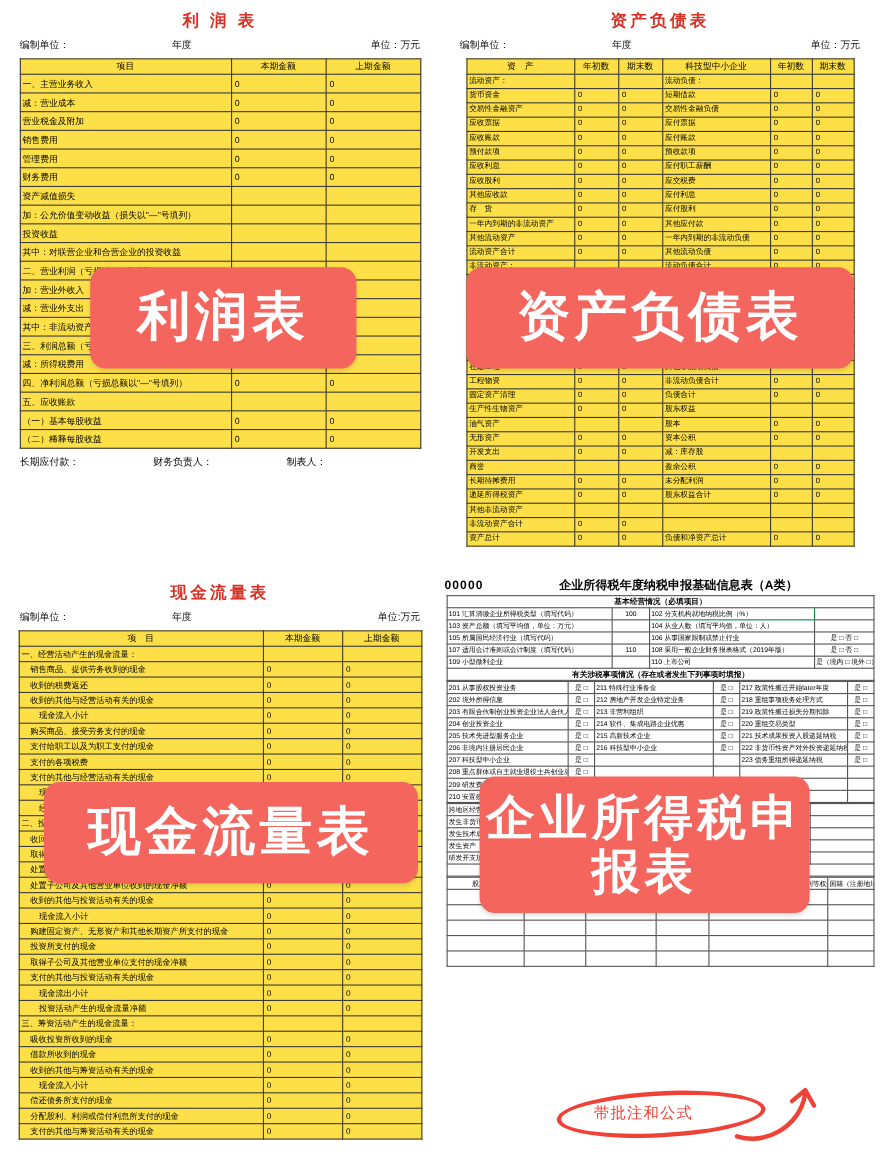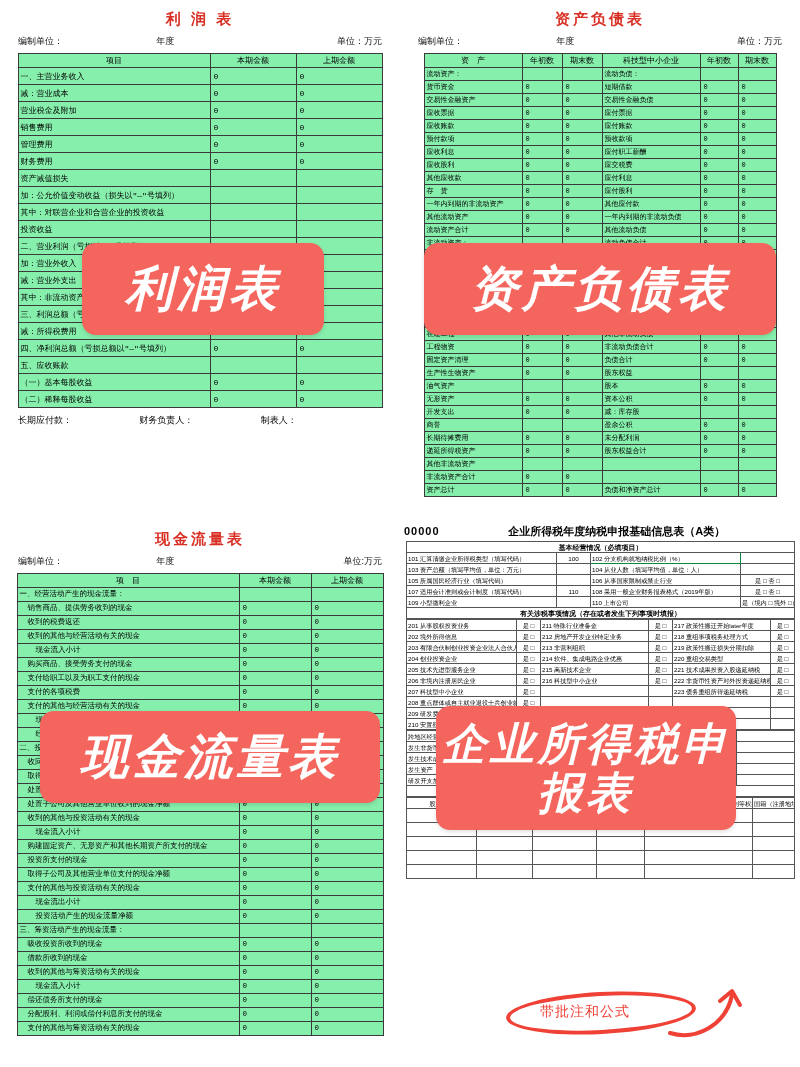--- a/index.html
+++ b/index.html
@@ -43,22 +43,21 @@
   }
   .meta-row .m1 { flex: 0 0 38%; }
   .meta-row .m2 { flex: 0 0 30%; }
   .meta-row .m3 { flex: 1; text-align: right; }
 
   table.sheet {
     border-collapse: collapse;
     table-layout: fixed;
     font-size: 8px;
     color: #000;
-    background: #86efac;
-    font-family: Liberation Mono, monospace;
+    background: #fde047;
   }
   table.sheet td, table.sheet th {
     border: 1px solid #3a3a3a;
     padding: 1px 2px;
     height: 13px;
     line-height: 11px;
     font-weight: normal;
     vertical-align: middle;
     white-space: nowrap;
     overflow: hidden;
@@ -133,21 +132,20 @@
     color: #ffffff;
     font-weight: bold;
     border-radius: 14px;
     display: flex;
     align-items: center;
     justify-content: center;
     text-align: center;
     letter-spacing: 4px;
     line-height: 1.12;
     box-shadow: 0 2px 4px rgba(0,0,0,0.12);
-    font-style: italic;
   }
   #stamp-income  { left: 82px;  top: 243px; width: 242px; height: 92px; font-size: 48px; }
   #stamp-balance { left: 424px; top: 243px; width: 352px; height: 92px; font-size: 48px; }
   #stamp-cash    { left: 40px;  top: 711px; width: 340px; height: 92px; font-size: 48px; }
   #stamp-tax     { left: 436px; top: 706px; width: 300px; height: 124px; font-size: 44px; }
 
   
   .annot-ellipse {
     position: absolute;
     left: 506px; top: 992px;
@@ -230,26 +228,26 @@
             <td>资产减值损失</td>
             <td class="num"></td>
             <td class="num"></td>
           </tr>
           <tr>
             <td>加：公允价值变动收益（损失以"—"号填列）</td>
             <td class="num"></td>
             <td class="num"></td>
           </tr>
           <tr>
+            <td>投资收益</td>
+            <td class="num"></td>
+            <td class="num"></td>
+          </tr>
+          <tr>
             <td>其中：对联营企业和合营企业的投资收益</td>
-            <td class="num"></td>
-            <td class="num"></td>
-          </tr>
-          <tr>
-            <td>投资收益</td>
             <td class="num"></td>
             <td class="num"></td>
           </tr>
           <tr>
             <td>二、营业利润（亏损以"—"号填列）</td>
             <td class="num"></td>
             <td class="num"></td>
           </tr>
           <tr>
             <td>加：营业外收入</td>

